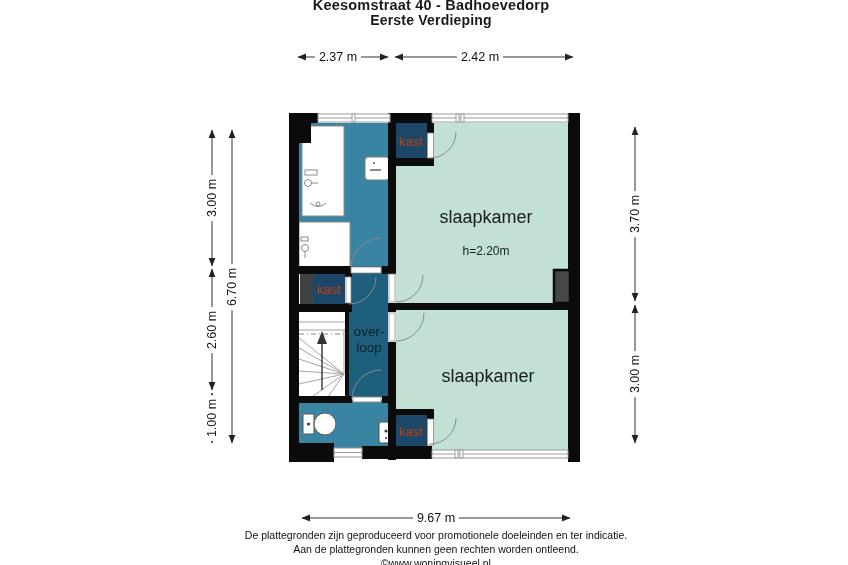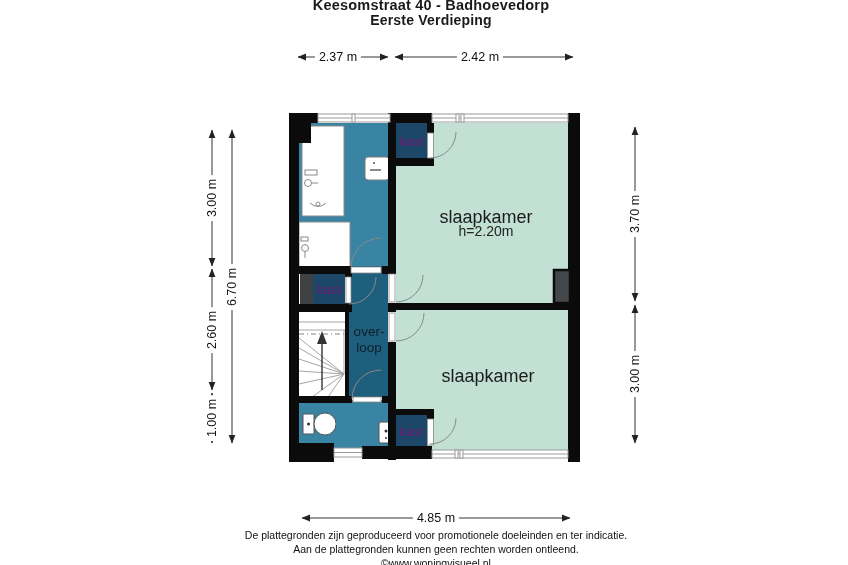--- a/index.html
+++ b/index.html
@@ -8,24 +8,24 @@
     font-family:"Liberation Sans",sans-serif;color:#1a1a1a;
   }
   .abs{position:absolute;}
   .title{left:0;width:862px;text-align:center;font-weight:bold;letter-spacing:.2px;}
   .t1{top:-3px;font-size:14.5px;}
   .t2{top:12px;font-size:14px;}
   .dim{position:absolute;font-size:12.5px;background:#fff;padding:0 4px;color:#111;white-space:nowrap;}
   .dim.h{transform:translate(-50%,-50%);}
   .dim.v{transform:translate(-50%,-50%) rotate(-90deg);}
   .roomlbl{position:absolute;transform:translate(-50%,-50%);font-size:18px;color:#1c1c1c;white-space:nowrap;}
-  .hnote{position:absolute;transform:translate(-50%,-50%);font-size:14px;color:#222;}
+  .hnote{position:absolute;transform:translate(-50%,-50%);font-size:12px;color:#222;margin-top:20px;}
   .landing{position:absolute;transform:translate(-50%,-50%);font-size:13.5px;line-height:16px;
            color:#0d1f2c;text-align:center;white-space:nowrap;}
-  .kast{position:absolute;transform:translate(-50%,-50%);font-size:13px;color:#701a75;white-space:nowrap;}
+  .kast{position:absolute;transform:translate(-50%,-50%);font-size:13px;color:#c2410c;white-space:nowrap;}
   .footer{left:0;width:872px;text-align:center;font-size:10.5px;color:#111;}
   svg{position:absolute;left:0;top:0;}
 </style>
 </head>
 <body>
 
 <div id="stage">
 
   <svg width="848" height="565" viewBox="0 0 848 565">
     <defs>
@@ -187,21 +187,21 @@
   <div class="abs title t2">Eerste Verdieping</div>
 
   <div class="dim h" style="left:338px;top:57px;">2.37 m</div>
   <div class="dim h" style="left:480px;top:57px;">2.42 m</div>
   <div class="dim v" style="left:212px;top:198px;">3.00 m</div>
   <div class="dim v" style="left:212px;top:330px;">2.60 m</div>
   <div class="dim v" style="left:212px;top:418px;">1.00 m</div>
   <div class="dim v" style="left:232px;top:287px;">6.70 m</div>
   <div class="dim v" style="left:635px;top:214px;">3.70 m</div>
   <div class="dim v" style="left:635px;top:374px;">3.00 m</div>
-  <div class="dim h" style="left:436px;top:518px;">4.85 m</div>
+  <div class="dim h" style="left:436px;top:518px;">9.67 m</div>
 
   <div class="roomlbl" style="left:486px;top:217px;">slaapkamer</div>
   <div class="hnote" style="left:486px;top:231px;">h=2.20m</div>
   <div class="roomlbl" style="left:488px;top:376px;">slaapkamer</div>
   <div class="landing" style="left:369px;top:340px;">
     <div>over-</div>
     <div>loop</div>
   </div>
   <div class="kast" style="left:411px;top:141px;">kast</div>
   <div class="kast" style="left:329px;top:289px;">kast</div>

